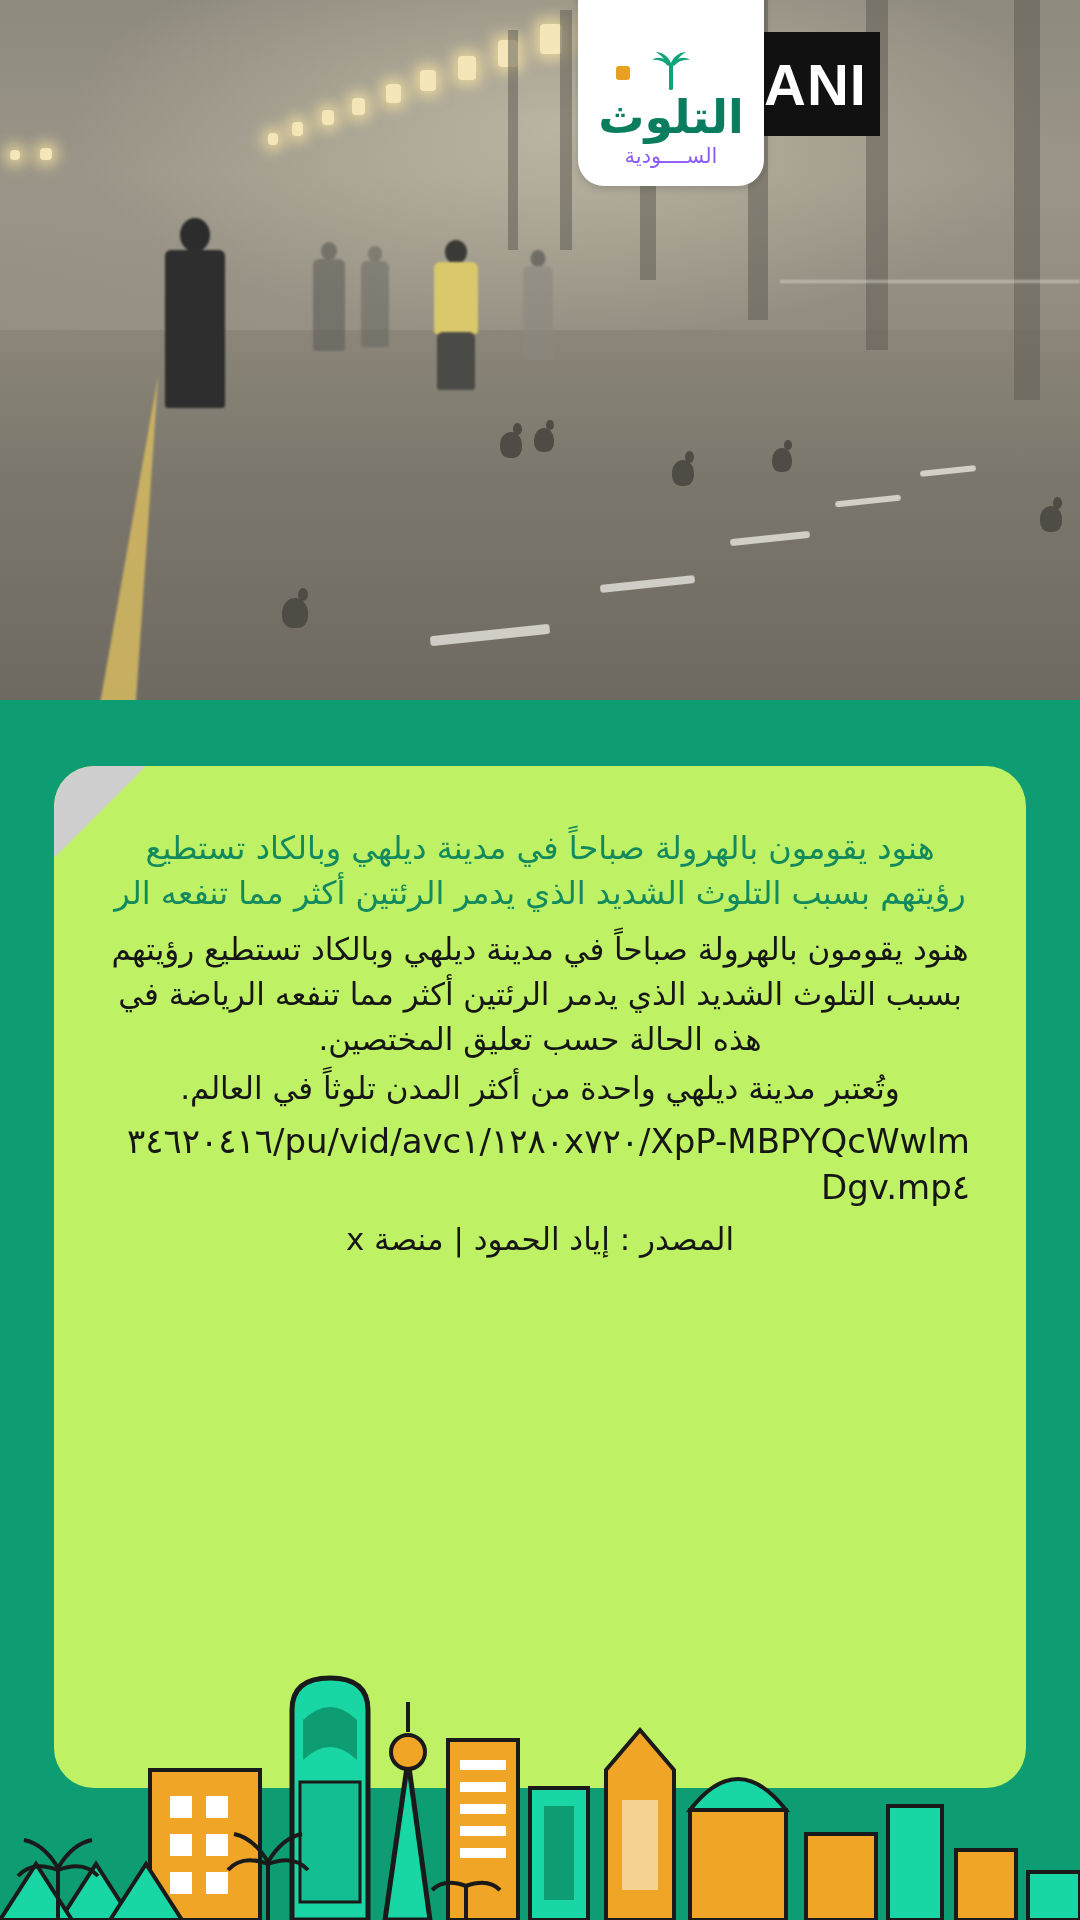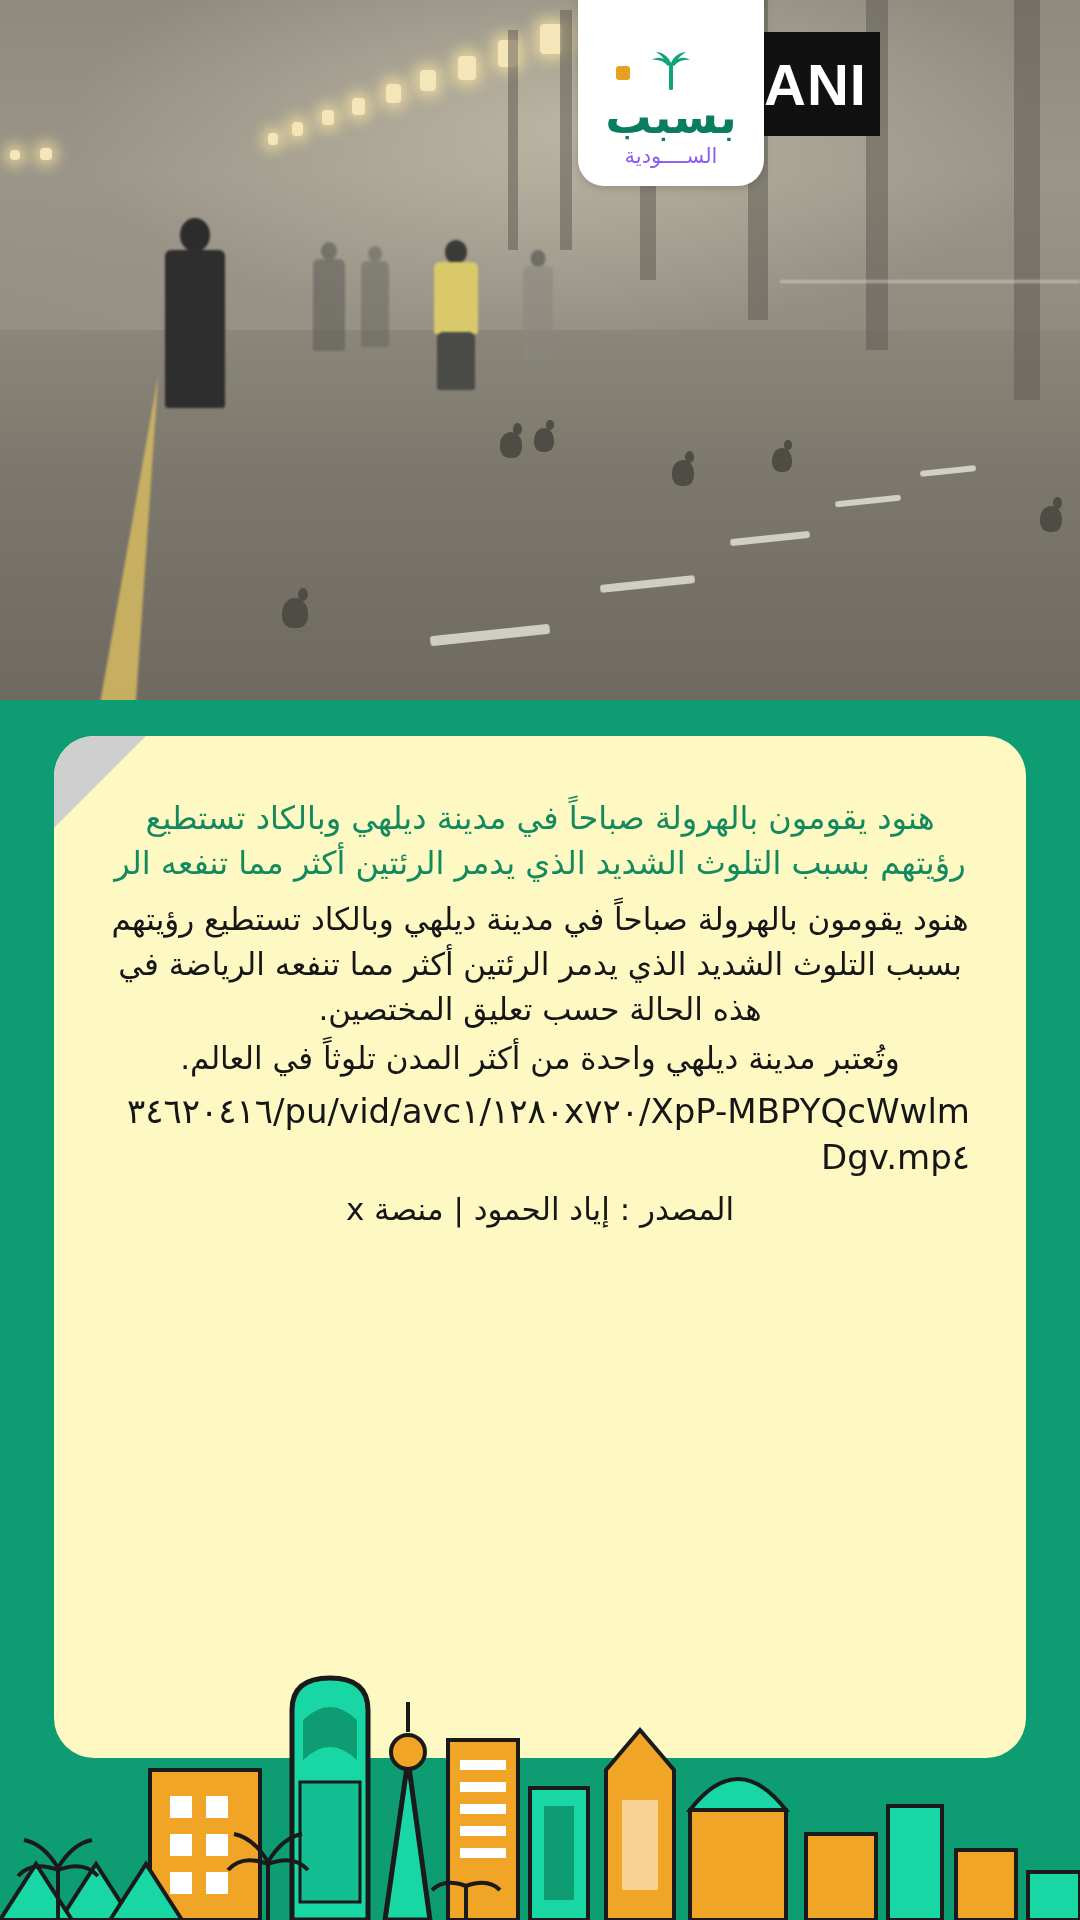--- a/index.html
+++ b/index.html
@@ -168,24 +168,24 @@
     font-weight: bold;
     letter-spacing: 1px;
     font-family: "Liberation Sans", sans-serif;
     margin-left: 2px;
   }
 
   
   .card {
     position: absolute;
     left: 54px;
-    top: 736px;
+    top: 766px;
     width: 972px;
     height: 1022px;
-    background: #fef9c3;
+    background: #bef264;
     border-radius: 40px;
     box-sizing: border-box;
     padding: 60px 56px 40px 56px;
     overflow: hidden;
   }
   
   .fold {
     position: absolute;
     top: 0; left: 0;
     width: 0; height: 0;
@@ -316,21 +316,21 @@
     <svg width="46" height="40" viewBox="0 0 46 40" aria-hidden="true">
       <g fill="#0fa37a">
         <path d="M23 12c-6-7-14-8-19-4 6-1 12 1 16 6z"></path>
         <path d="M23 12c6-7 14-8 19-4-6-1-12 1-16 6z"></path>
         <path d="M23 11c-3-7-9-11-15-11 5 3 9 7 11 13z"></path>
         <path d="M23 11c3-7 9-11 15-11-5 3-9 7-11 13z"></path>
         <rect x="21" y="11" width="4" height="27" rx="1.6"></rect>
       </g>
     </svg>
   </div>
-  <div class="brand-main">بسبب</div>
+  <div class="brand-main">التلوث</div>
   <div class="brand-sub">الســــودية</div>
 </div>
 
 <div class="card">
   <div class="fold"></div>
 
   <p class="headline">هنود يقومون بالهرولة صباحاً في مدينة ديلهي وبالكاد تستطيع رؤيتهم بسبب التلوث الشديد الذي يدمر الرئتين أكثر مما تنفعه الر</p>
   <p class="body-text p2">هنود يقومون بالهرولة صباحاً في مدينة ديلهي وبالكاد تستطيع رؤيتهم بسبب التلوث الشديد الذي يدمر الرئتين أكثر مما تنفعه الرياضة في هذه الحالة حسب تعليق المختصين.</p>
   <p class="body-text">وتُعتبر مدينة ديلهي واحدة من أكثر المدن تلوثاً في العالم.</p>
   <p class="url-text">٣٤٦٢٠٤١٦/pu/vid/avc١/١٢٨٠x٧٢٠/XpP-MBPYQcWwlmDgv.mp٤</p>

